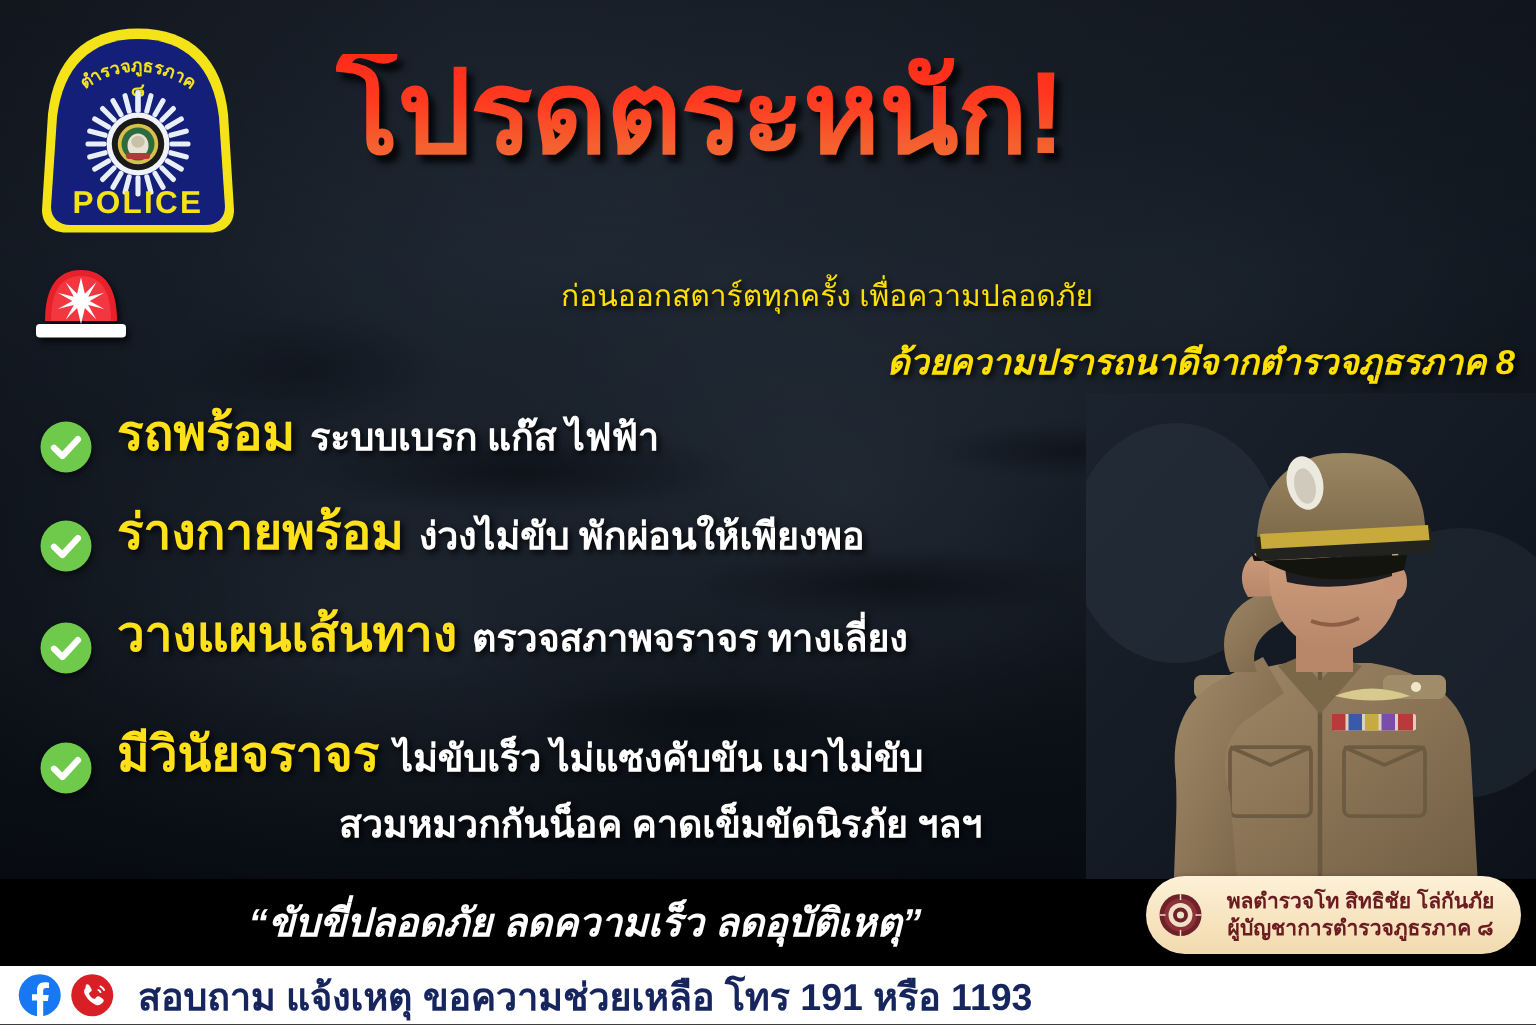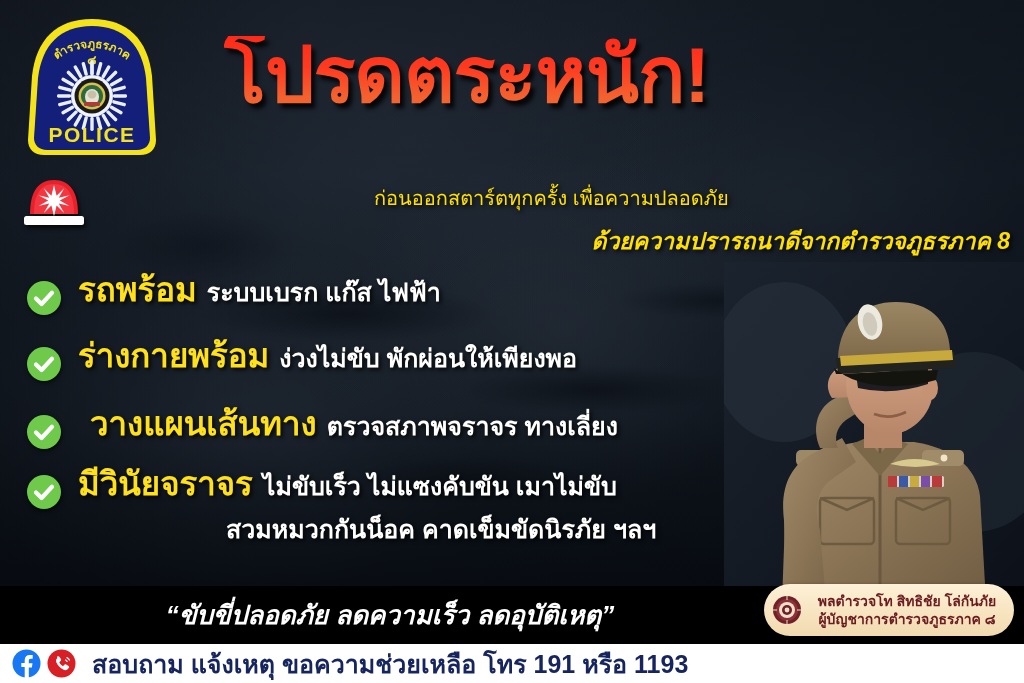--- a/index.html
+++ b/index.html
@@ -112,24 +112,25 @@
   }
 
   
   .checklist {
     position: absolute; left: 26px; top: 272px; width: 760px;
   }
   .cl-item {
     display: flex;
     align-items: flex-start;
     margin-bottom: 18px;
+    font-family: Liberation Serif, serif;
   }
   .cl-item.item-0 { margin-bottom: 22px; }
   .cl-item.item-1 { margin-bottom: 24px; }
-  .cl-item.item-2 { margin-bottom: 16px; gap: 12px; }
+  .cl-item.item-2 { margin-bottom: 36px; }
 
   .cl-mark {
     flex: 0 0 auto;
     width: 36px; height: 36px;
     margin-top: 8px; margin-right: 16px;
   }
   .cl-mark svg { display: block; width: 100%; height: 100%;
     filter: drop-shadow(1px 2px 2px rgba(0,0,0,.55)); }
 
   .cl-text { flex: 1 1 auto; }

